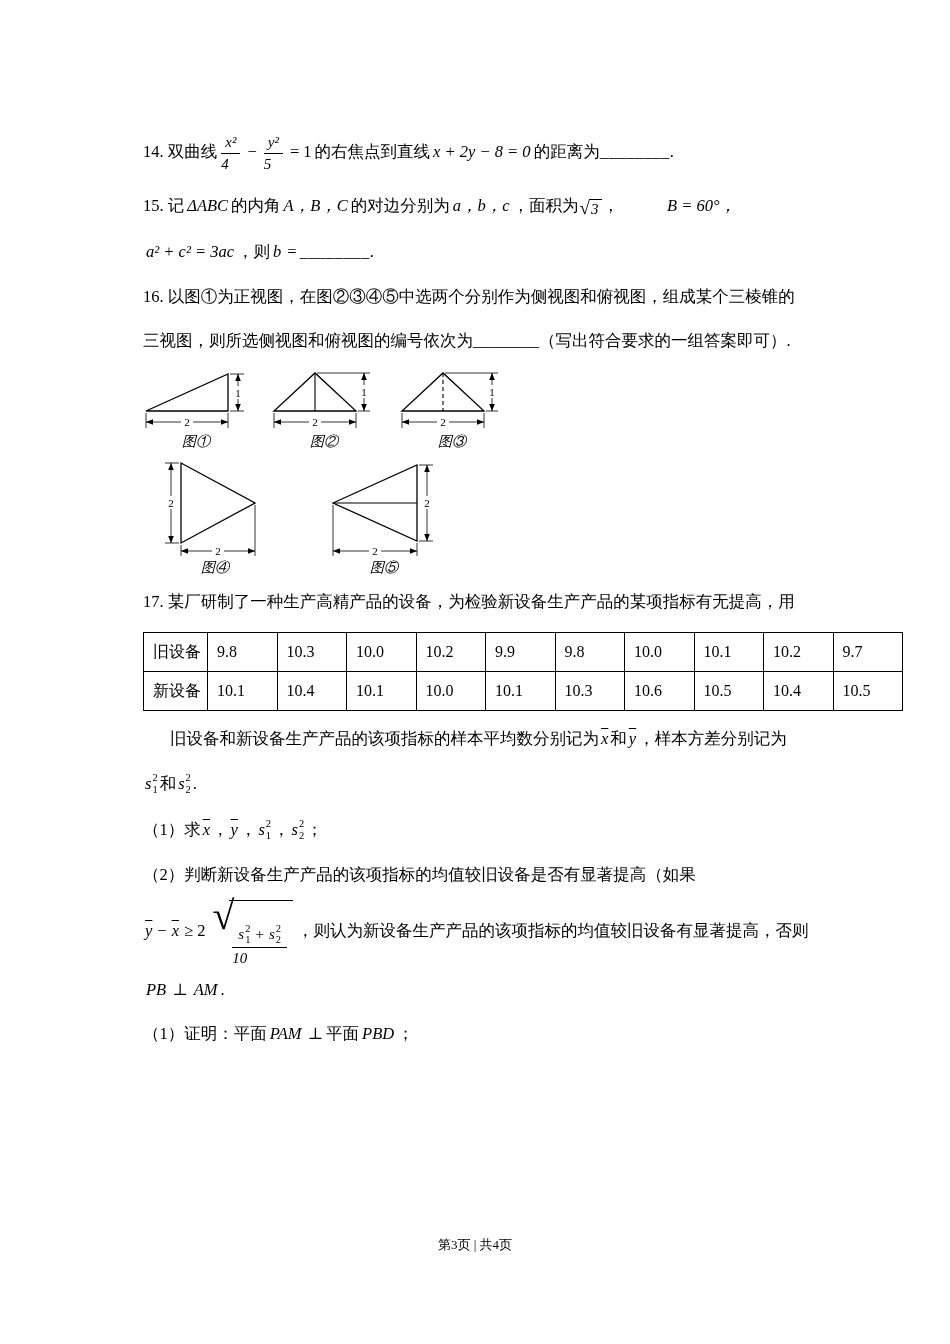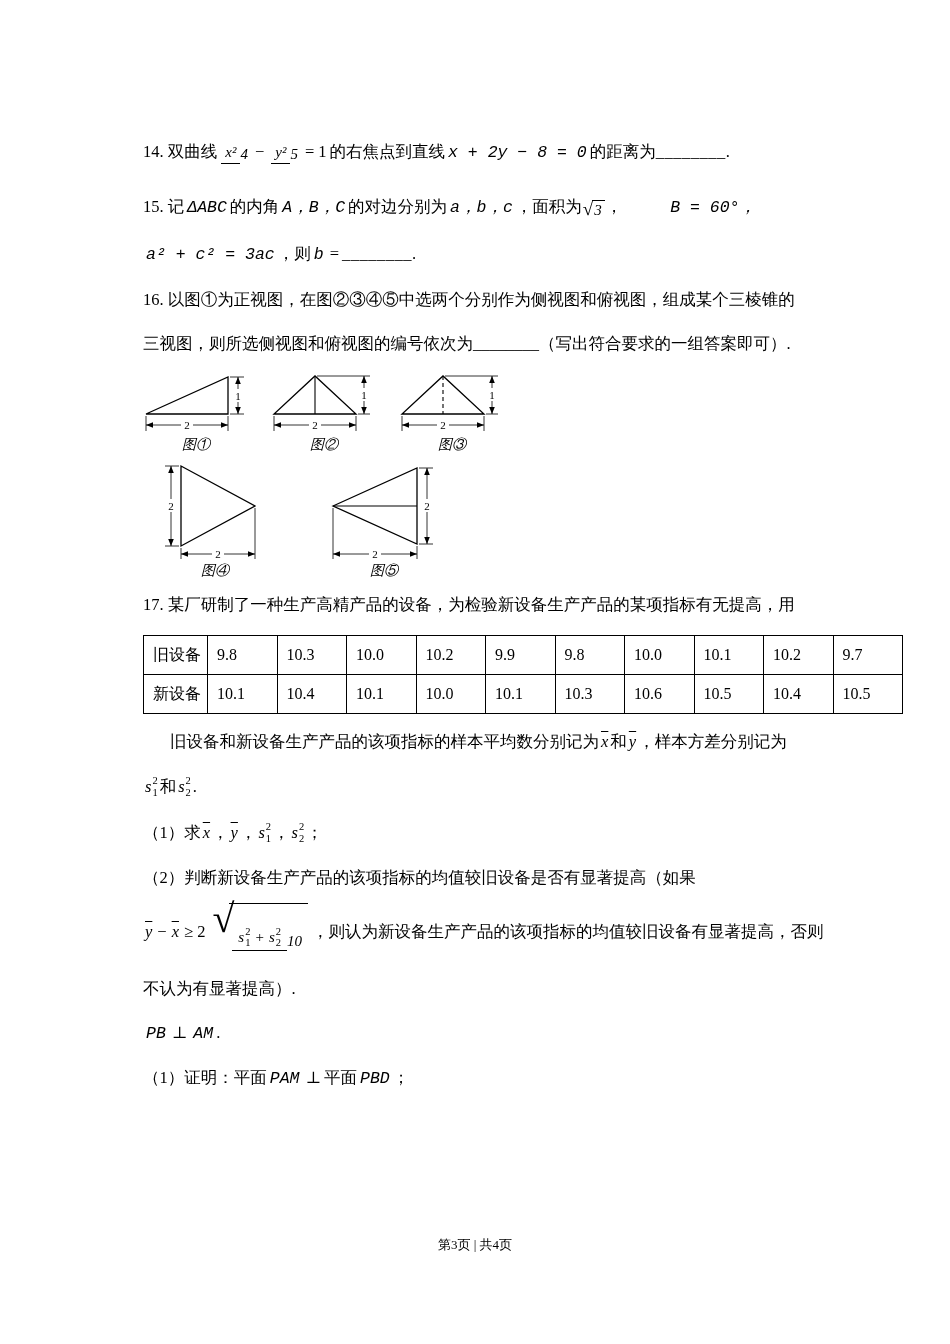--- a/index.html
+++ b/index.html
@@ -11,28 +11,28 @@
     position: relative; overflow: hidden;
   }
   .content {
     position: absolute; left: 143px; top: 121px; width: 690px;
     font-size: 16.5px;
   }
   .line { line-height: 45px; white-space: nowrap; }
   .tall { line-height: 62px; }
   .formula-line { line-height: 60px; }
   .cn { font-style: normal; }
-  .m  { font-style: italic; margin: 0 3px; font-family: Liberation Mono, monospace; }
+  .m  { font-style: italic; margin: 0 3px; }
   .mn { font-style: normal; margin: 0 3px; }
   .blank { letter-spacing: 0.5px; }
   .indent { padding-left: 27px; }
 
   
   .frac {
-    display: inline-flex; flex-direction: row; align-items: flex-end;
+    display: inline-flex; flex-direction: column; align-items: flex-start;
     vertical-align: middle; margin: 0 4px; font-size: 15px; line-height: 1.25;
     font-style: italic;
   }
   .frac .num { border-bottom: 1.2px solid #000; padding: 0 4px 1px; }
   .frac .den { padding-top: 1px; }
 
   
   .sqrt { display: inline-flex; vertical-align: -3px; margin: 0 1px; }
   .sqrt .rsign { font-size: 19px; line-height: 1; font-style: normal; }
   .sqrt .rcand {
@@ -356,23 +356,20 @@
                 <span class="sscol">
                   <span>2</span>
                   <span>2</span>
                 </span>
               </span></span>
             <span class="den">10</span>
           </span></span>
       </span><span class="cn">，则认为新设备生产产品的该项指标的均值较旧设备有显著提高，否则</span>
   </div>
 
-  <div class="line" style="line-height:44px">
-    <span class="cn">不认为有显著提高）.</span>
-  </div>
 
 
   <div class="line" style="line-height:44px">
     <span class="m">PB</span><span class="mn">⊥</span><span class="m">AM</span><span class="cn">.</span>
   </div>
 
   <div class="line" style="line-height:44px">
     <span class="cn">（1）证明：平面</span><span class="m">PAM</span><span class="mn">⊥</span><span class="cn">平面</span><span class="m">PBD</span><span class="cn">；</span>
   </div>
 

